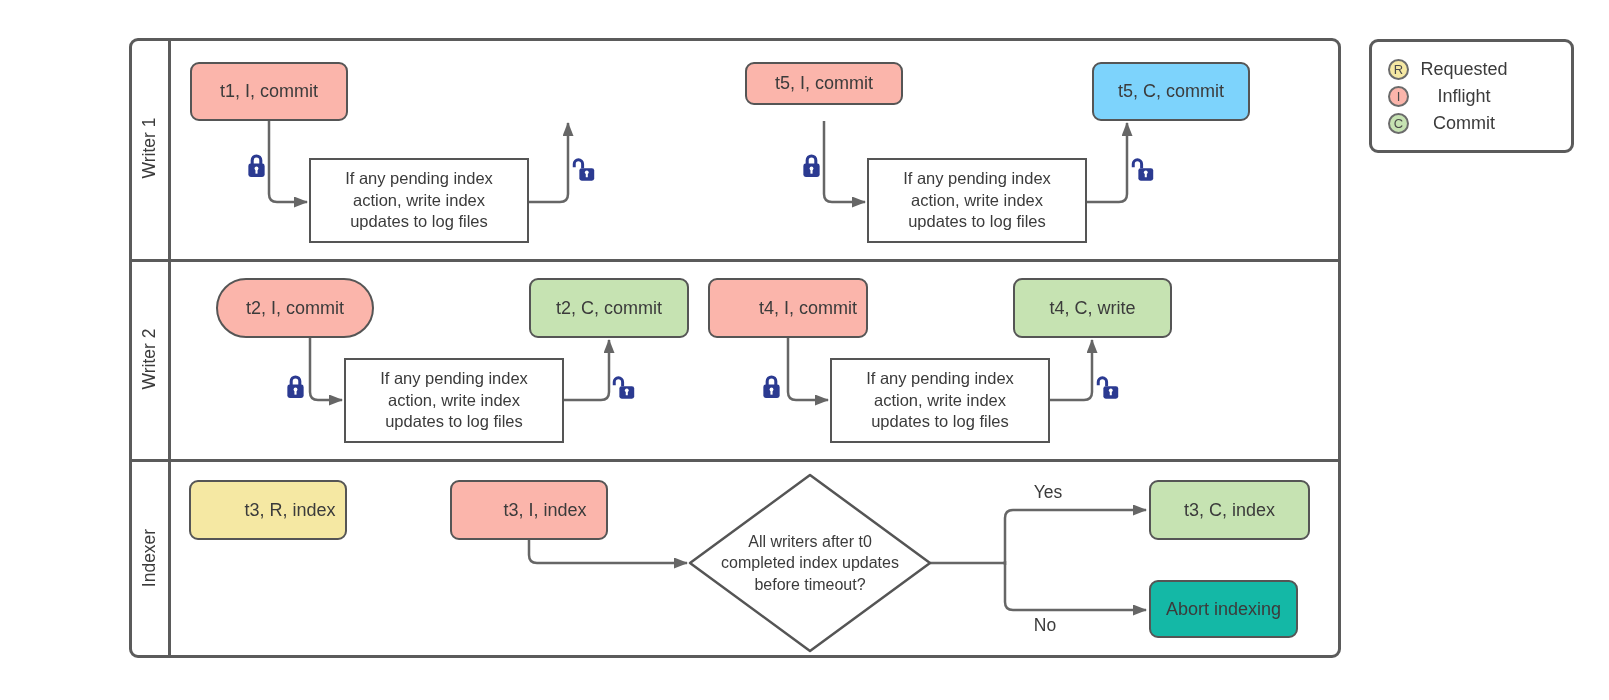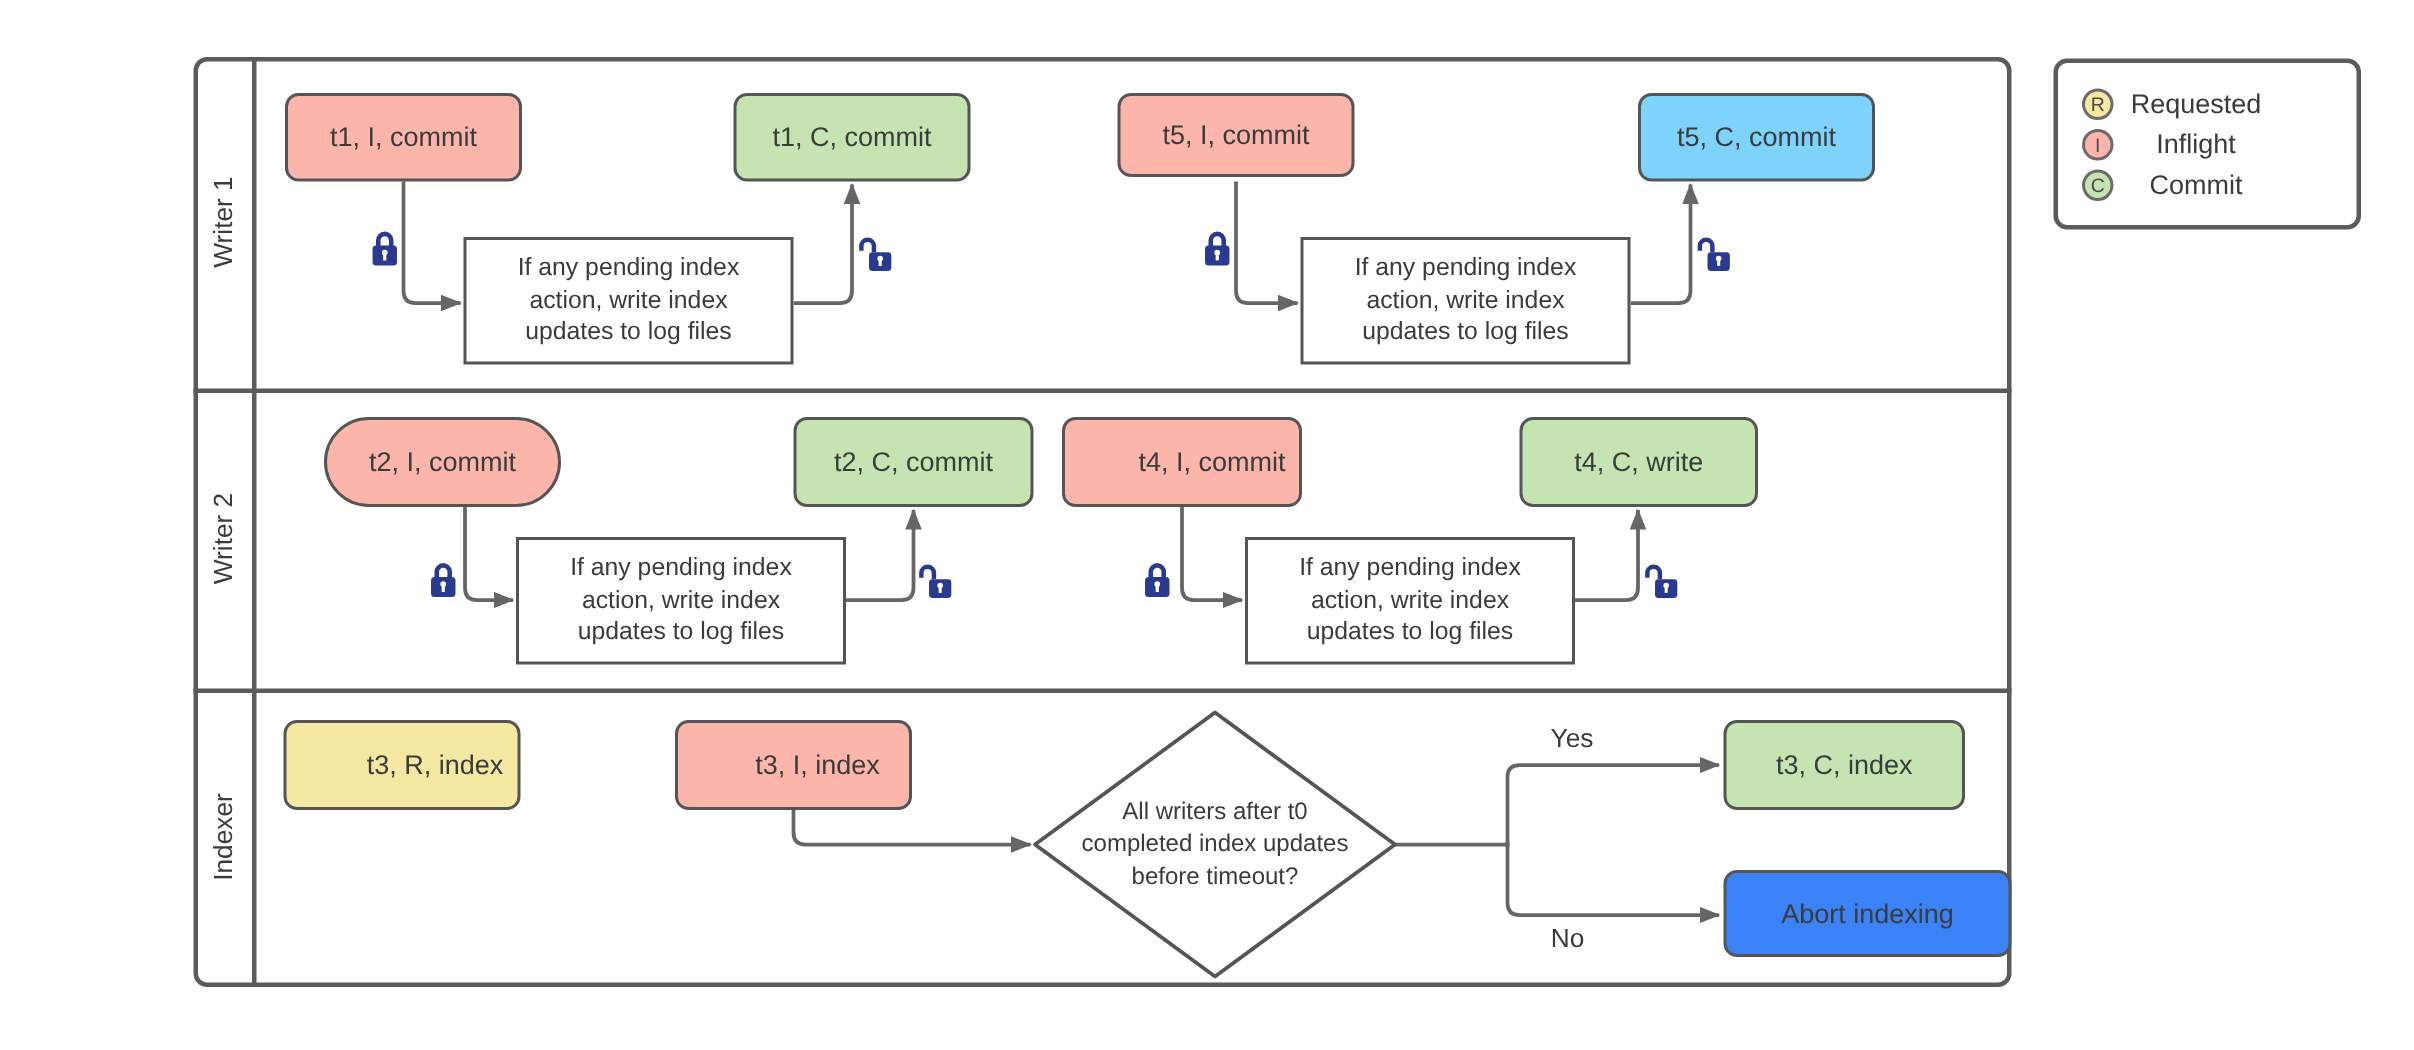--- a/index.html
+++ b/index.html
@@ -90,22 +90,21 @@
   <div class="hline" style="left:129px;top:459px;width:1212px"></div>
 
   <div class="lane-label" style="left:149px;top:148px">Writer 1</div>
   <div class="lane-label" style="left:149px;top:359px">Writer 2</div>
   <div class="lane-label" style="left:149px;top:558px">Indexer</div>
 
   <div class="node" style="left: 190px; top: 62px; width: 158px; height: 59px; background-color: rgb(251, 181, 171);">t1, I, commit</div>
   <div class="note multiline" style="left:309px;top:158px;width:220px;height:85px">If any pending index
 action, write index
 updates to log files</div>
-  <div class="node" style="left: 489px; top: 62px; width: 158px; height: 59px; background-color: rgb(198, 227, 178);">t1, C, commit</div>
-  <div class="node" style="left: 745px; top: 62px; width: 158px; height: 56px; background-color: rgb(251, 181, 171);">t5, I, commit</div>
+  <div class="node" style="left: 745px; top: 62px; width: 158px; height: 43px; background-color: rgb(251, 181, 171);">t5, I, commit</div>
   <div class="note multiline" style="left:867px;top:158px;width:220px;height:85px">If any pending index
 action, write index
 updates to log files</div>
   <div class="node" style="left: 1048px; top: 62px; width: 158px; height: 59px; background-color: #7dd3fc; margin-left: 44px;">t5, C, commit</div>
 
   <div class="node" style="left: 216px; top: 278px; width: 158px; height: 60px; background-color: rgb(251, 181, 171); border-radius: 30px;">t2, I, commit</div>
   <div class="note multiline" style="left:344px;top:358px;width:220px;height:85px">If any pending index
 action, write index
 updates to log files</div>
   <div class="node" style="left: 529px; top: 278px; width: 160px; height: 60px; background-color: rgb(198, 227, 178);">t2, C, commit</div>
@@ -116,21 +115,21 @@
   <div class="node" style="left: 1013px; top: 278px; width: 159px; height: 60px; background-color: rgb(198, 227, 178);">t4, C, write</div>
 
   <div class="node" style="left: 189px; top: 480px; width: 158px; height: 60px; background-color: rgb(245, 232, 163); padding-left: 44px;">t3, R, index</div>
   <div class="node" style="left: 450px; top: 480px; width: 158px; height: 60px; background-color: rgb(251, 181, 171); padding-left: 32px;">t3, I, index</div>
   <div class="diamond-text multiline" style="left:700px;top:521px;width:220px;height:84px">All writers after t0
 completed index updates
 before timeout?</div>
   <div class="edge-label" style="left:1026px;top:482px">Yes</div>
   <div class="edge-label" style="left:1023px;top:615px">No</div>
   <div class="node" style="left: 1149px; top: 480px; width: 161px; height: 60px; background-color: rgb(198, 227, 178);">t3, C, index</div>
-  <div class="node" style="left: 1149px; top: 580px; width: 192px; height: 58px; background-color: #3b82f6;">Abort indexing</div>
+  <div class="node" style="left: 1149px; top: 580px; width: 149px; height: 58px; background-color: #14b8a6;">Abort indexing</div>
 
   <span class="lock" style="left:245px;top:151px">
     <svg viewBox="0 0 24 30" width="23" height="29">
         <path d="M7.5 14 V9.5 a4.5 4.5 0 0 1 9 0 V14" fill="none" stroke="#2b3a91" stroke-width="3.2"></path>
         <rect x="3.5" y="13" width="17" height="14" rx="2.5" fill="#2b3a91"></rect>
         <circle cx="12" cy="18" r="2" fill="#fff"></circle>
         <rect x="10.9" y="18.5" width="2.2" height="5" fill="#fff"></rect>
       </svg>
   </span>
   <span class="lock" style="left:800px;top:151px">

